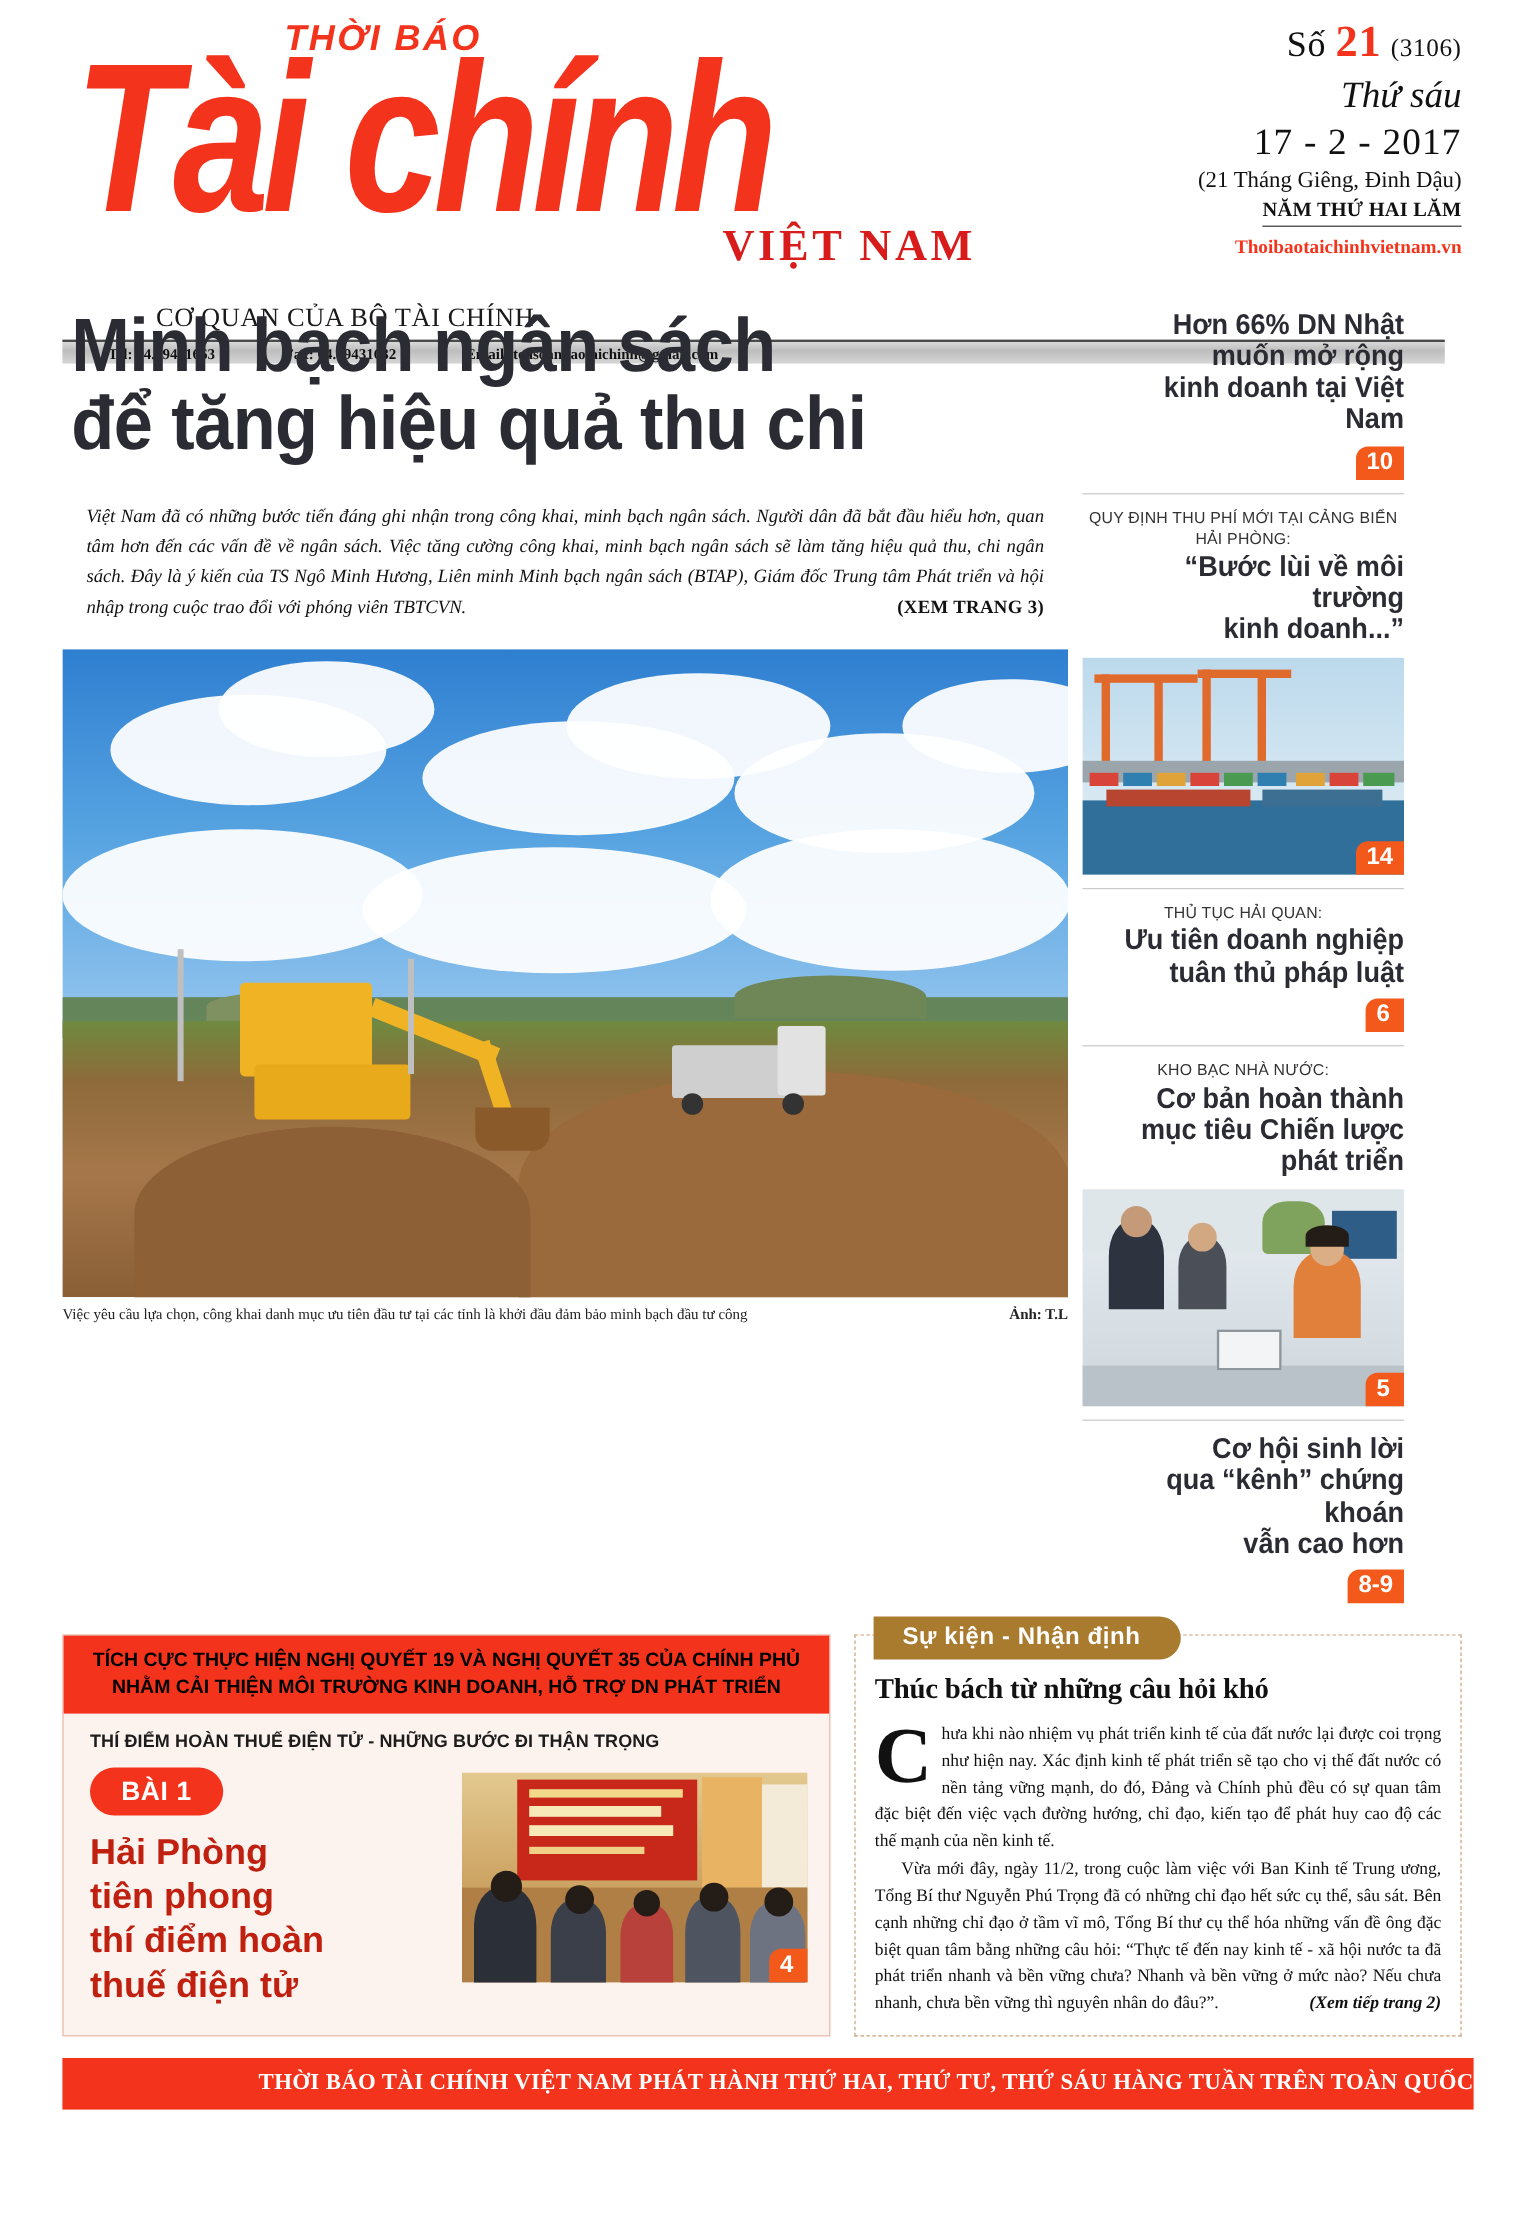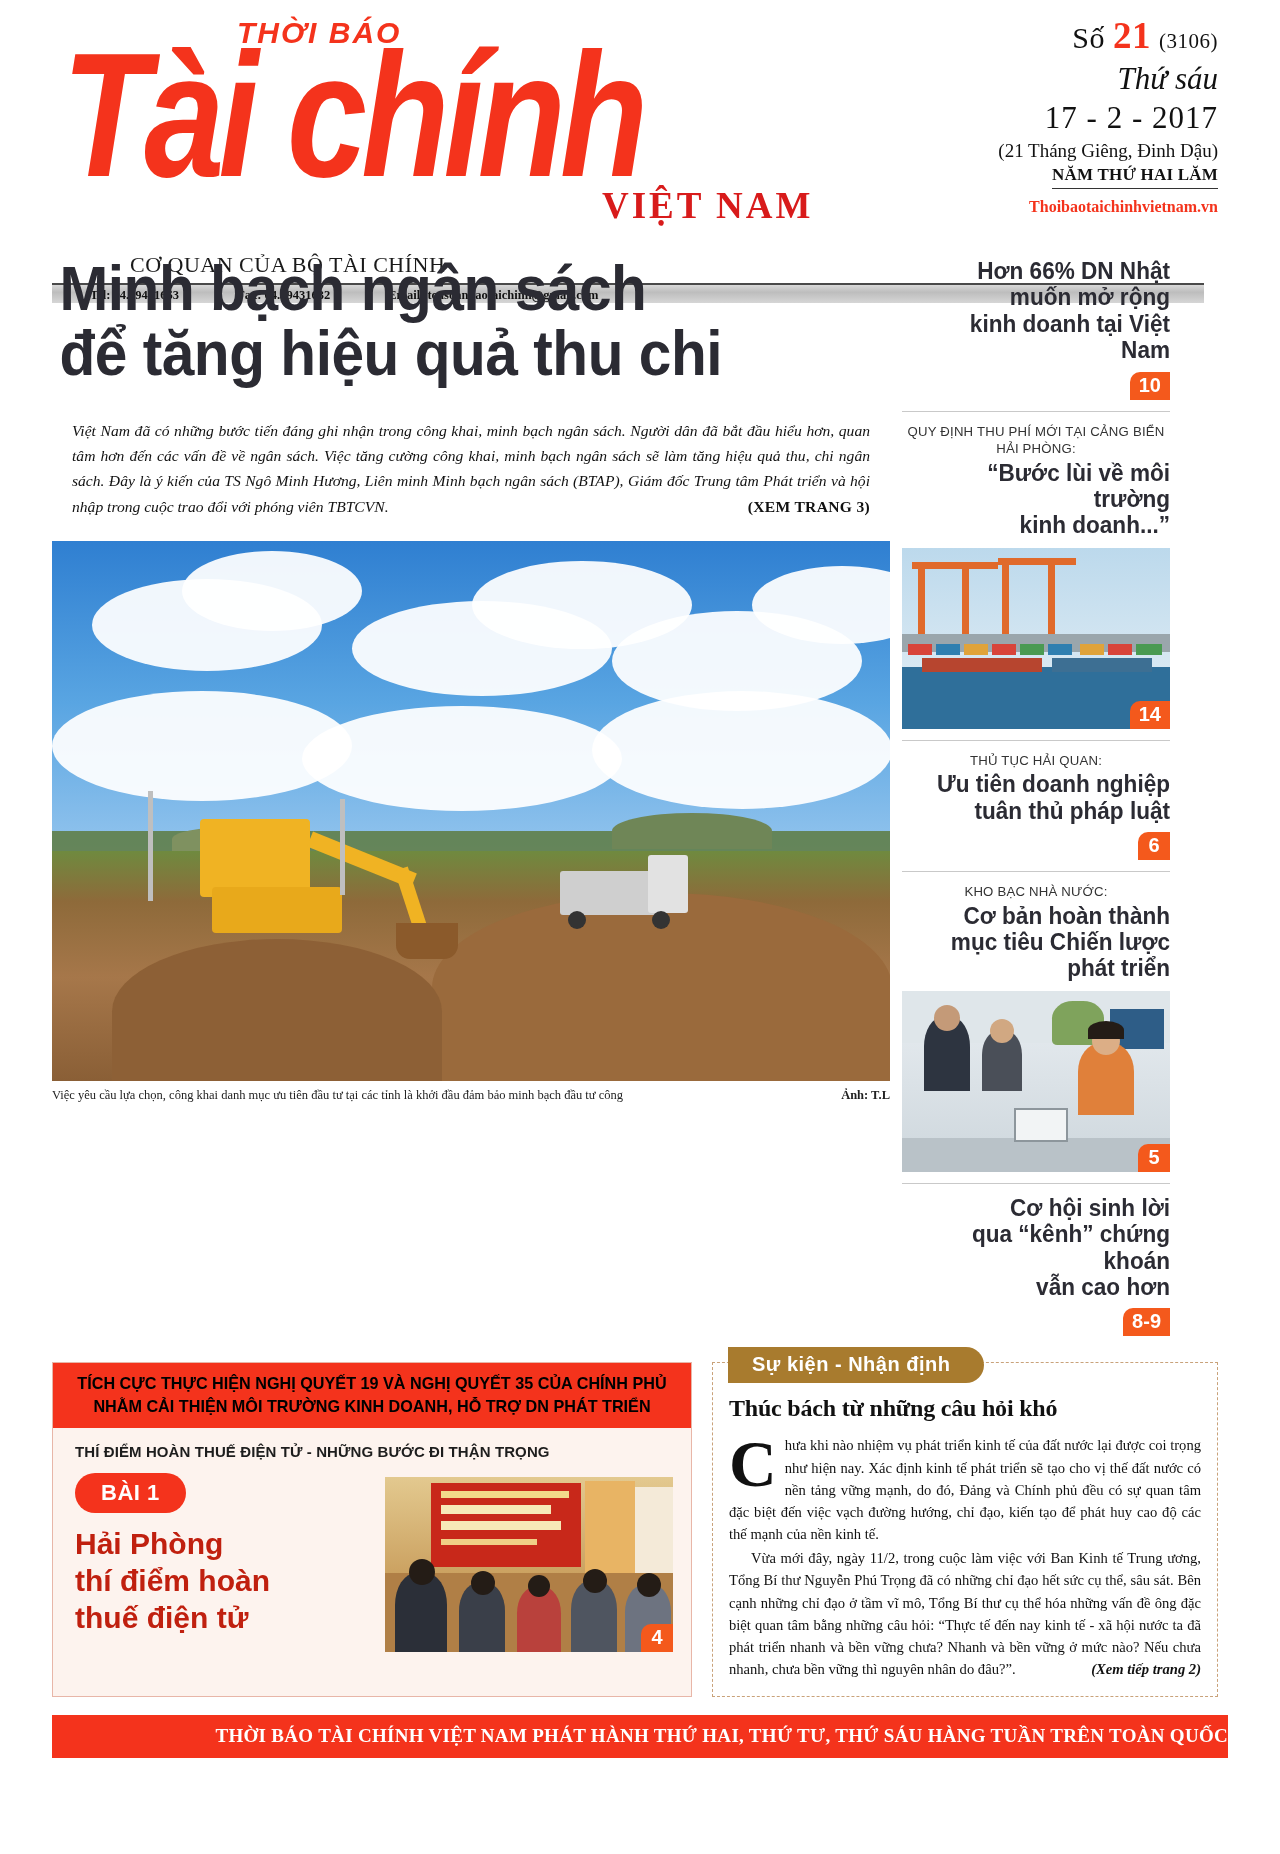--- a/index.html
+++ b/index.html
@@ -109,21 +109,21 @@
   .side-head {
     font-family:"Liberation Sans", sans-serif;
     font-weight:bold; font-size:24px; line-height:1.1;
     text-align:right; color:#2b2b33; transform:scaleX(0.94);
     transform-origin:right top; margin-top:2px;
   }
   .pagebadge-row { display:flex; justify-content:flex-end; margin-top:8px; }
   .pagebadge {
     background:#f4591c; color:#fff; font-weight:bold;
     font-family:"Liberation Sans", sans-serif; font-size:20px;
-    padding:1px 9px 2px 9px; min-width:32px; text-align:center;
+    padding:1px 9px 2px 9px; min-width:32px; text-align:left;
     border-radius:10px 0 0 0; line-height:1.25;
   }
   .side-photo { width:268px; height:181px; margin-top:9px; position:relative; overflow:hidden;}
   .side-photo .badge-abs { position:absolute; right:0; bottom:0; }
   .side-rule { border-top:1px solid #c9c9c9; margin:11px 0 11px 0; }
 
   
   .bottom { display:flex; gap:20px; margin-top:22px; }
   .box-left { width:640px; border:1px solid #e8b6a8; background:#fdf3ee; }
   .box-left-banner {
@@ -390,20 +390,21 @@
       <div class="box-left-banner">
         <div>TÍCH CỰC THỰC HIỆN NGHỊ QUYẾT 19 VÀ NGHỊ QUYẾT 35 CỦA CHÍNH PHỦ</div>
         <div>NHẰM CẢI THIỆN MÔI TRƯỜNG KINH DOANH, HỖ TRỢ DN PHÁT TRIỂN</div>
       </div>
       <div class="box-left-sub">THÍ ĐIỂM HOÀN THUẾ ĐIỆN TỬ - NHỮNG BƯỚC ĐI THẬN TRỌNG</div>
       <div class="box-left-body">
         <div style="width:292px;">
           <span class="bai1">BÀI 1</span>
           <div class="box-left-title">
             <div>Hải Phòng</div>
+            <div>tiên phong</div>
             <div>thí điểm hoàn</div>
             <div>thuế điện tử</div>
           </div>
         </div>
         <div class="box-left-photo">
           <div class="conf-bg"></div>
           <div class="redbanner" style="left:46px;top:6px;width:150px;height:84px;"></div>
           <div style="position:absolute;left:56px;top:14px;width:128px;height:7px;background:#f2d98a;"></div>
           <div style="position:absolute;left:56px;top:28px;width:110px;height:9px;background:#f7e9b8;"></div>
           <div style="position:absolute;left:56px;top:44px;width:120px;height:9px;background:#f7e9b8;"></div>

